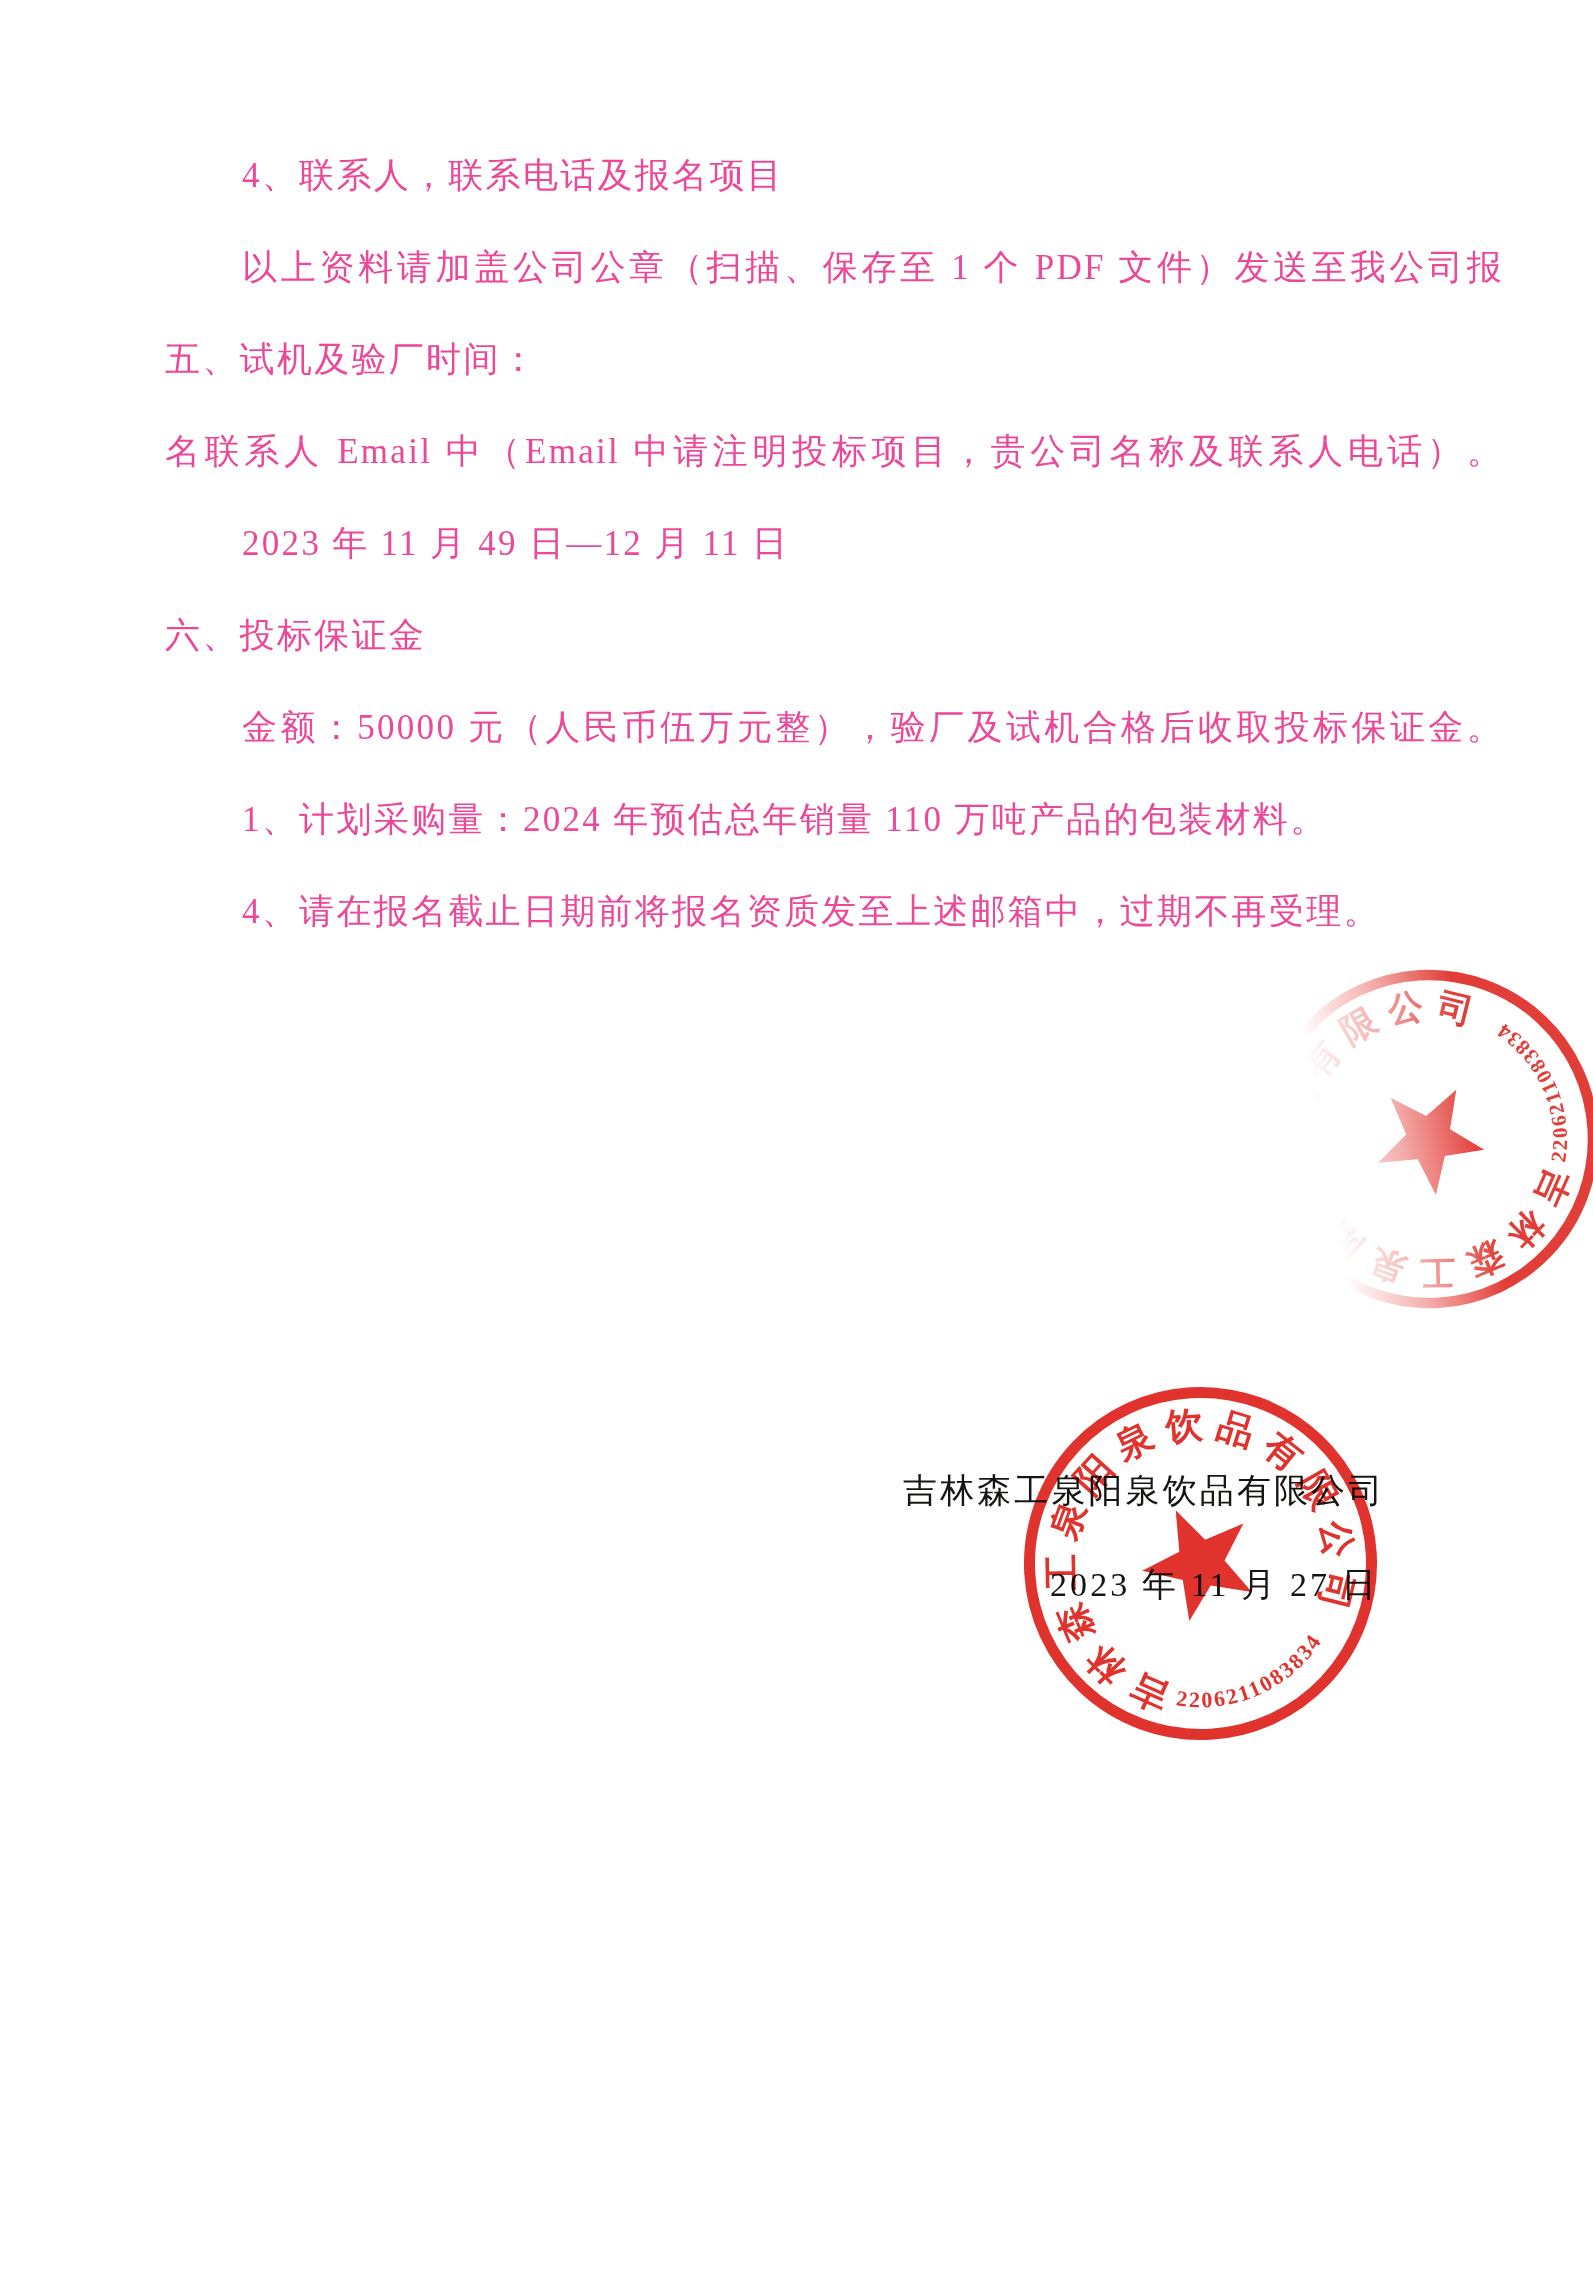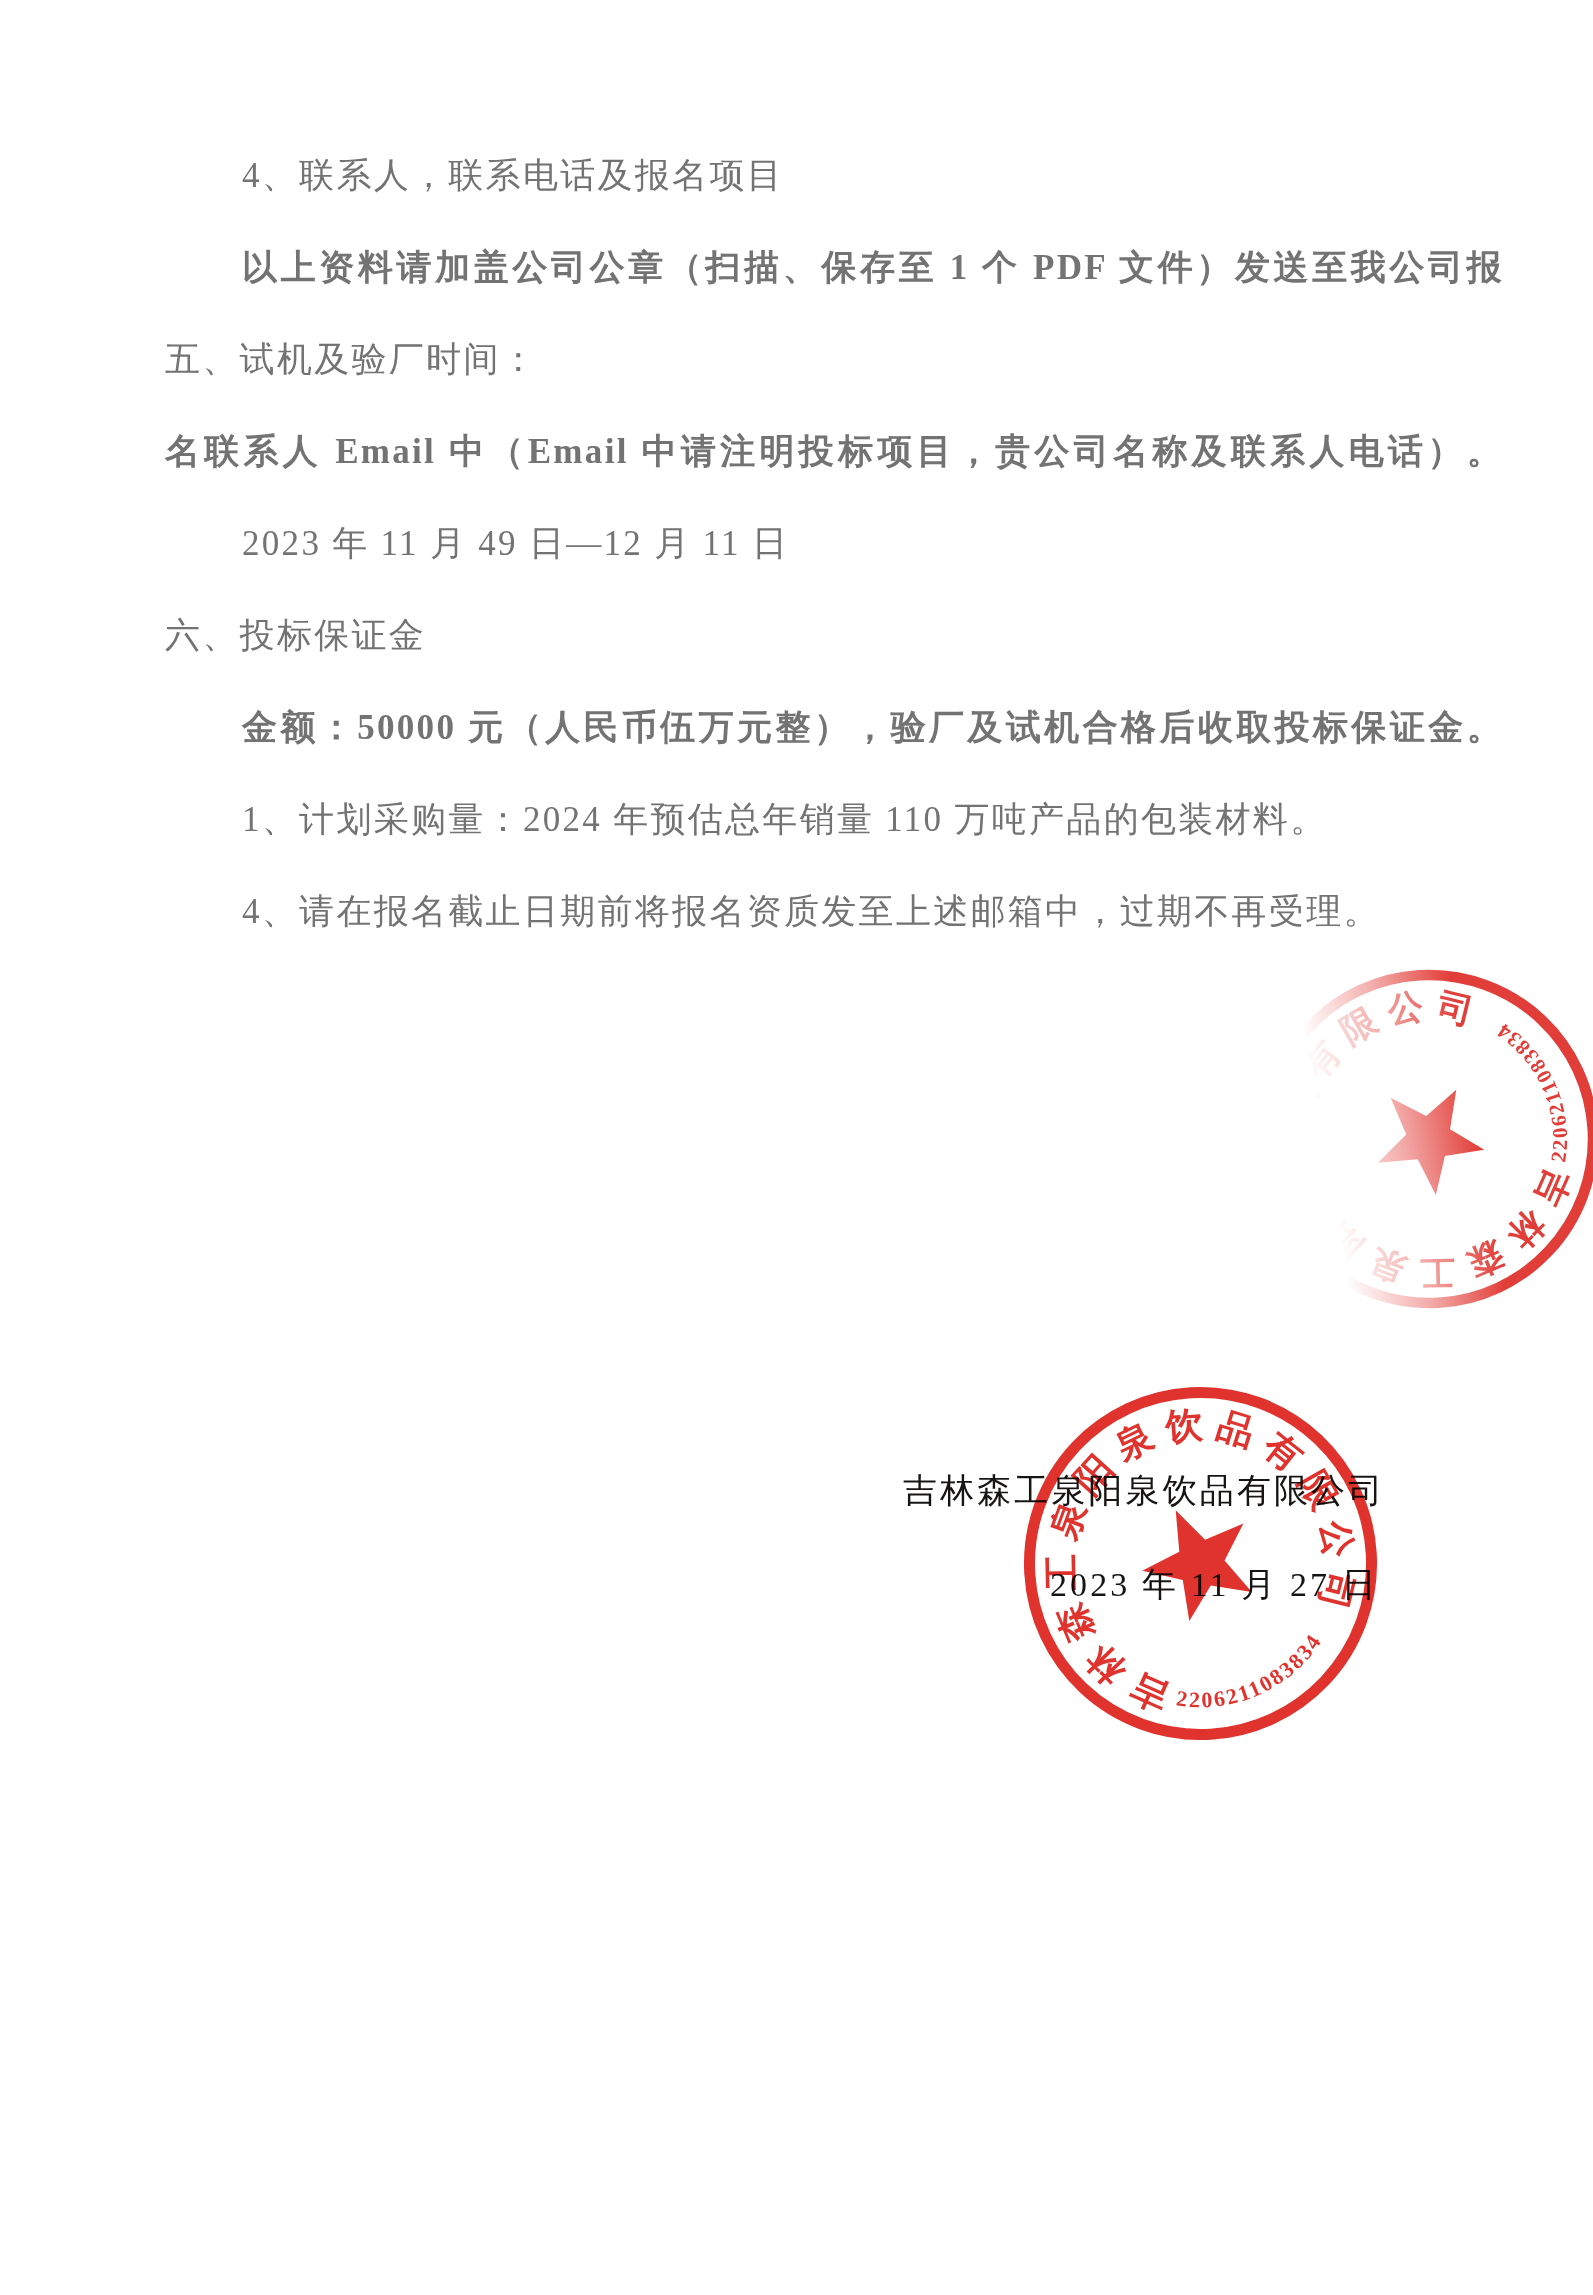--- a/index.html
+++ b/index.html
@@ -19,24 +19,24 @@
     width: 1339px;
     z-index: 2;
   }
   .line {
     margin: 0;
     height: 92px;
     line-height: 92px;
     font-size: 35px;
     letter-spacing: 2.3px;
     white-space: nowrap;
-    color: #737373;
+    color: #ec4899;
   }
   .line.indent { padding-left: 77px; }
-  .line.spread { white-space: normal; text-align-last: justify; font-weight: bold; }
+  .line.spread { white-space: normal; text-align-last: justify; }
   .email-label { margin-left: 32px; }
   .u { border-bottom: 2.3px solid #171513; padding-bottom: 2.3px; }
 
   
   .sig-company {
     position: absolute; left: 903px; top: 1468px;
     font-size: 34px; letter-spacing: 3.1px; color: #171513;
     white-space: nowrap; z-index: 2;
   }
   .sig-date {

